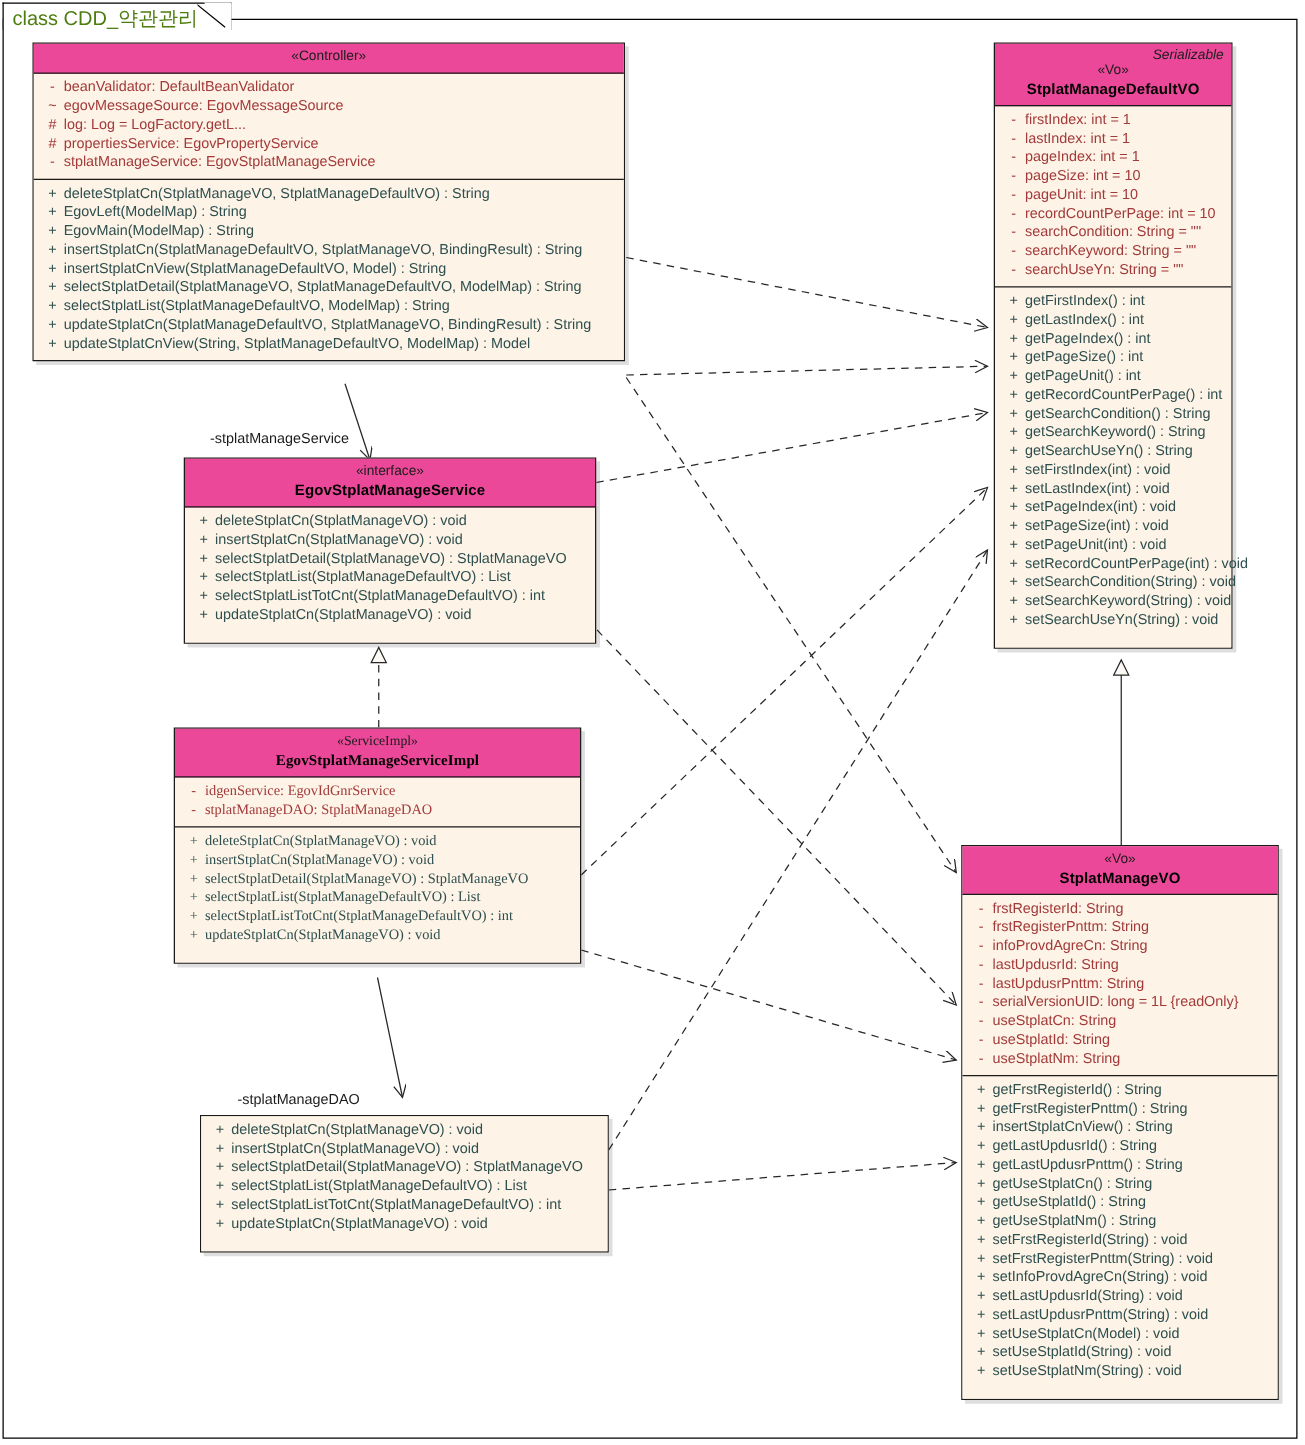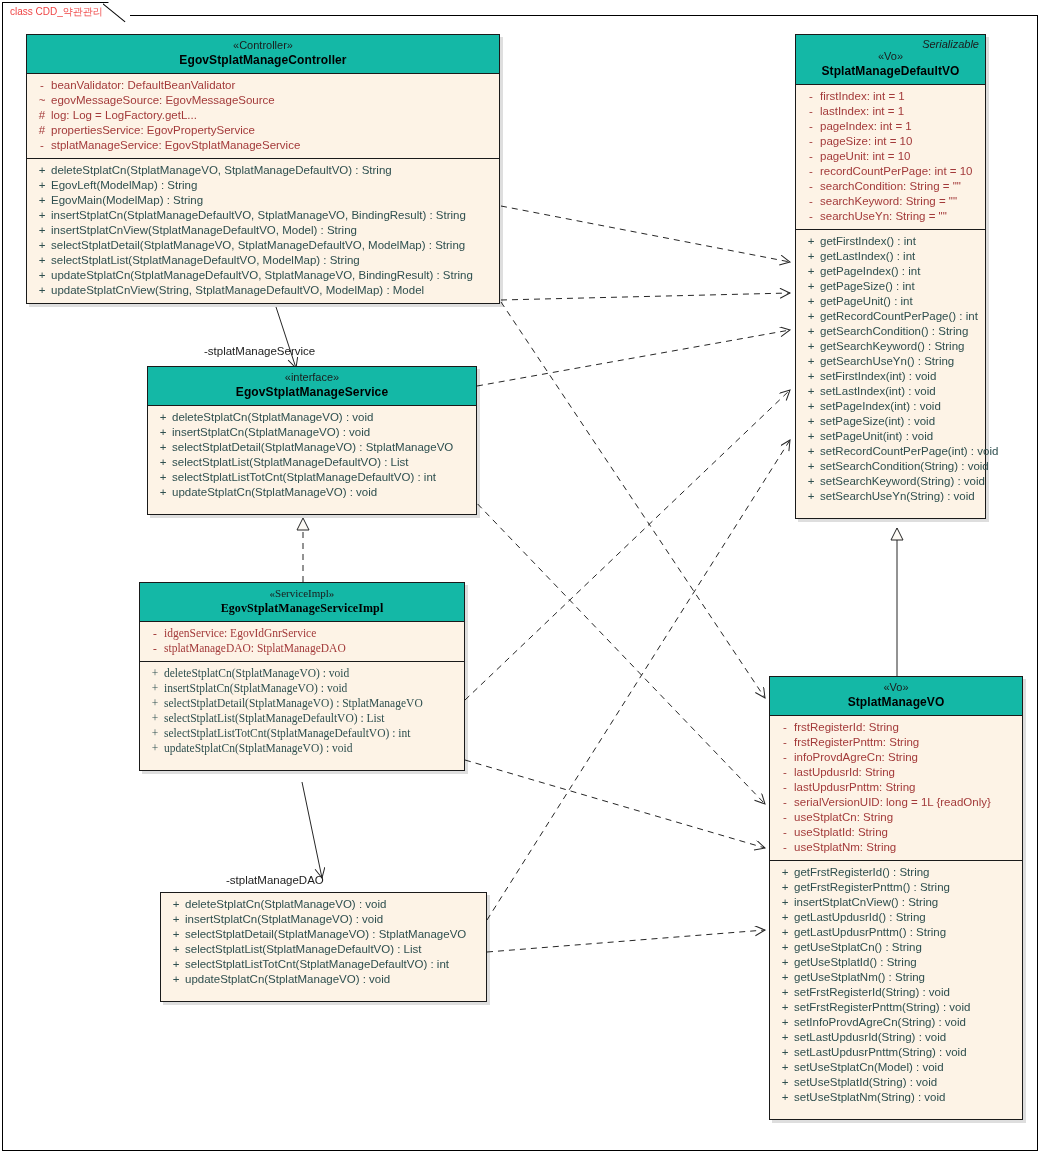--- a/index.html
+++ b/index.html
@@ -26,22 +26,22 @@
   }
   #frame-tab{
     position:absolute;
     left:2px; top:2px;
     height:22px;
     box-sizing:border-box;
     border:1px solid #000;
     border-bottom:none;
     background:#ffffff;
     padding:2px 26px 0 7px;
-    font-size:10px;
-    color:#ef4444;
+    font-size:16px;
+    color:#4d7c0f;
     white-space:nowrap;
     z-index:4;
   }
   #frame-tab:after{
     content:"";
     position:absolute;
     right:-1px; top:-1px;
     width:0;height:0;
     border-left:22px solid transparent;
     border-top:23px solid #ffffff;
@@ -76,21 +76,21 @@
     position:absolute;
     z-index:2;
     box-sizing:border-box;
     border:1px solid #1a1a1a;
     background:#fdf3e6;
     box-shadow:3px 3px 0 0 rgba(0,0,0,0.13);
     font-size:11.5px;
     color:#1b1b1b;
   }
   .umlclass .head{
-    background:#14b8a6;
+    background:#ec4899;
     border-bottom:1px solid #1a1a1a;
     padding:4px 6px 5px 6px;
     text-align:center;
     position:relative;
     line-height:1.25;
   }
   .umlclass .stereo{
     font-size:11px;
     color:#1b1b1b;
   }
@@ -133,21 +133,20 @@
   .oper .vis,.oper .txt{ color:#2e4f4f; }
 
   
   .linklabel{
     position:absolute;
     z-index:3;
     font-size:11.5px;
     color:#1b1b1b;
     white-space:nowrap;
     background:transparent;
-    margin-left:36px;
   }
 </style>
 </head>
 <body>
 
 <div id="canvas">
 
   <div id="frame"></div>
   <div id="frame-tab">
     <span>class CDD_약관관리</span>
@@ -188,21 +187,20 @@
       <path d="M 487,952 L 765,930" stroke-dasharray="6,5" marker-end="url(#openArrow)"></path>
     </g>
   </svg>
 
   <div class="linklabel" style="left:168px; top:345px;">-stplatManageService</div>
   <div class="linklabel" style="left:190px; top:874px;">-stplatManageDAO</div>
 
   <div class="umlclass" id="box-controller" style="left:26px; top:34px; width:474px;">
     <div class="head">
       <div class="stereo">«Controller»</div>
-      <div class="cname">EgovStplatManageController</div>
     </div>
     <div class="compart">
       <div class="member attr">
           <span class="vis">-</span>
           <span class="txt">beanValidator:  DefaultBeanValidator</span>
         </div>
       <div class="member attr">
           <span class="vis">~</span>
           <span class="txt">egovMessageSource:  EgovMessageSource</span>
         </div>

